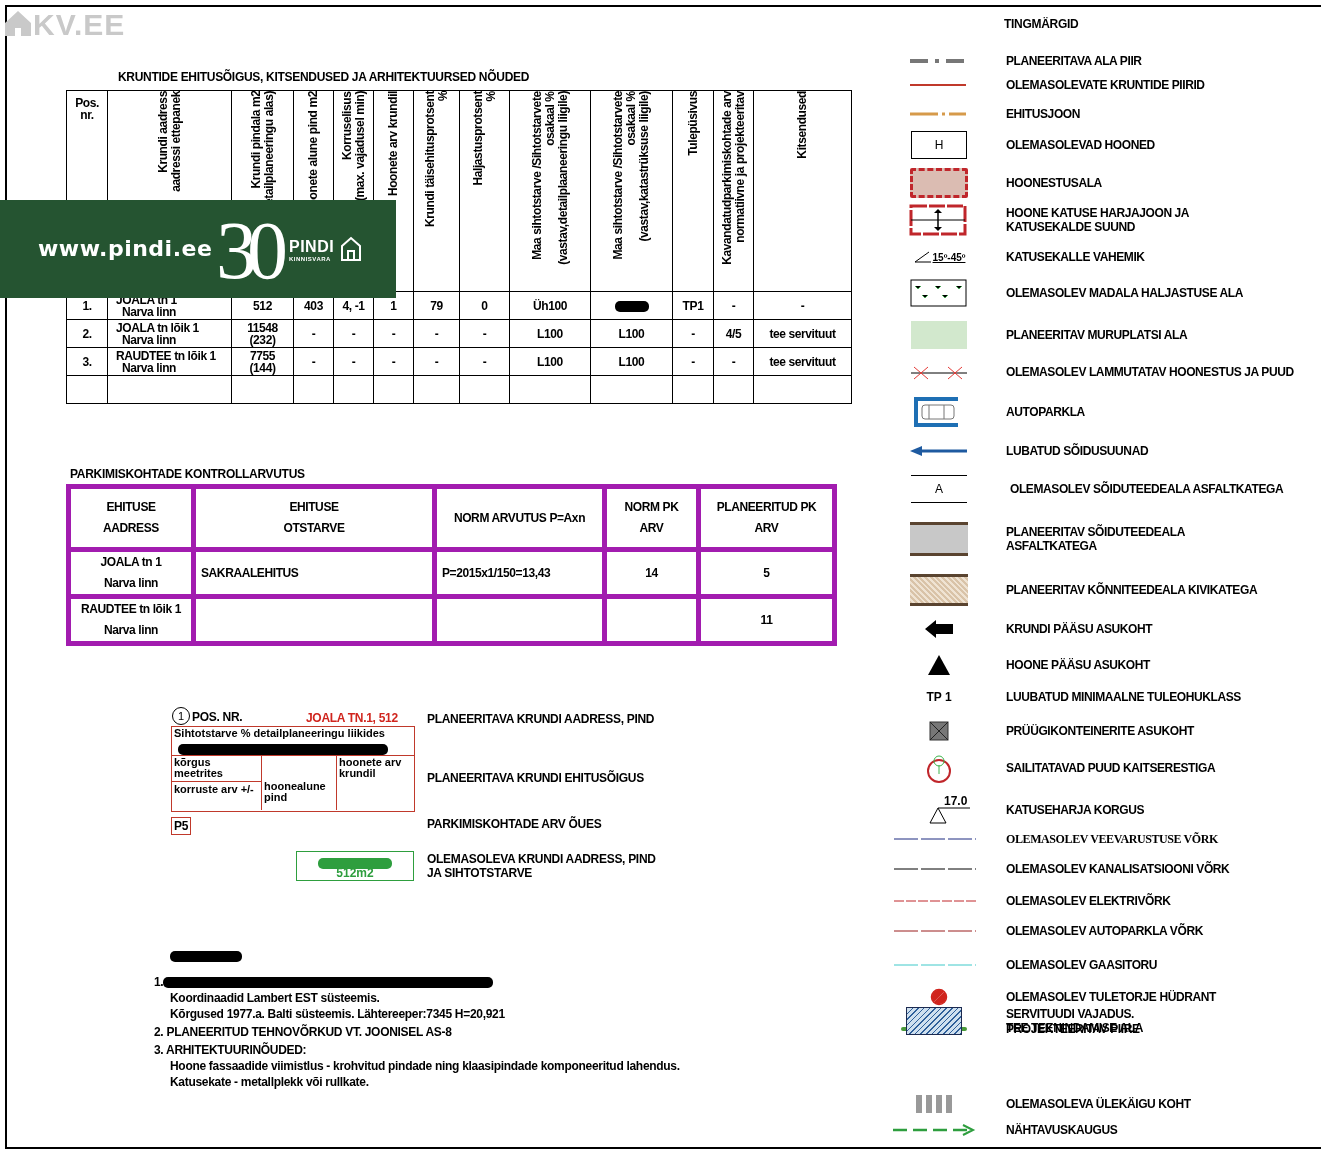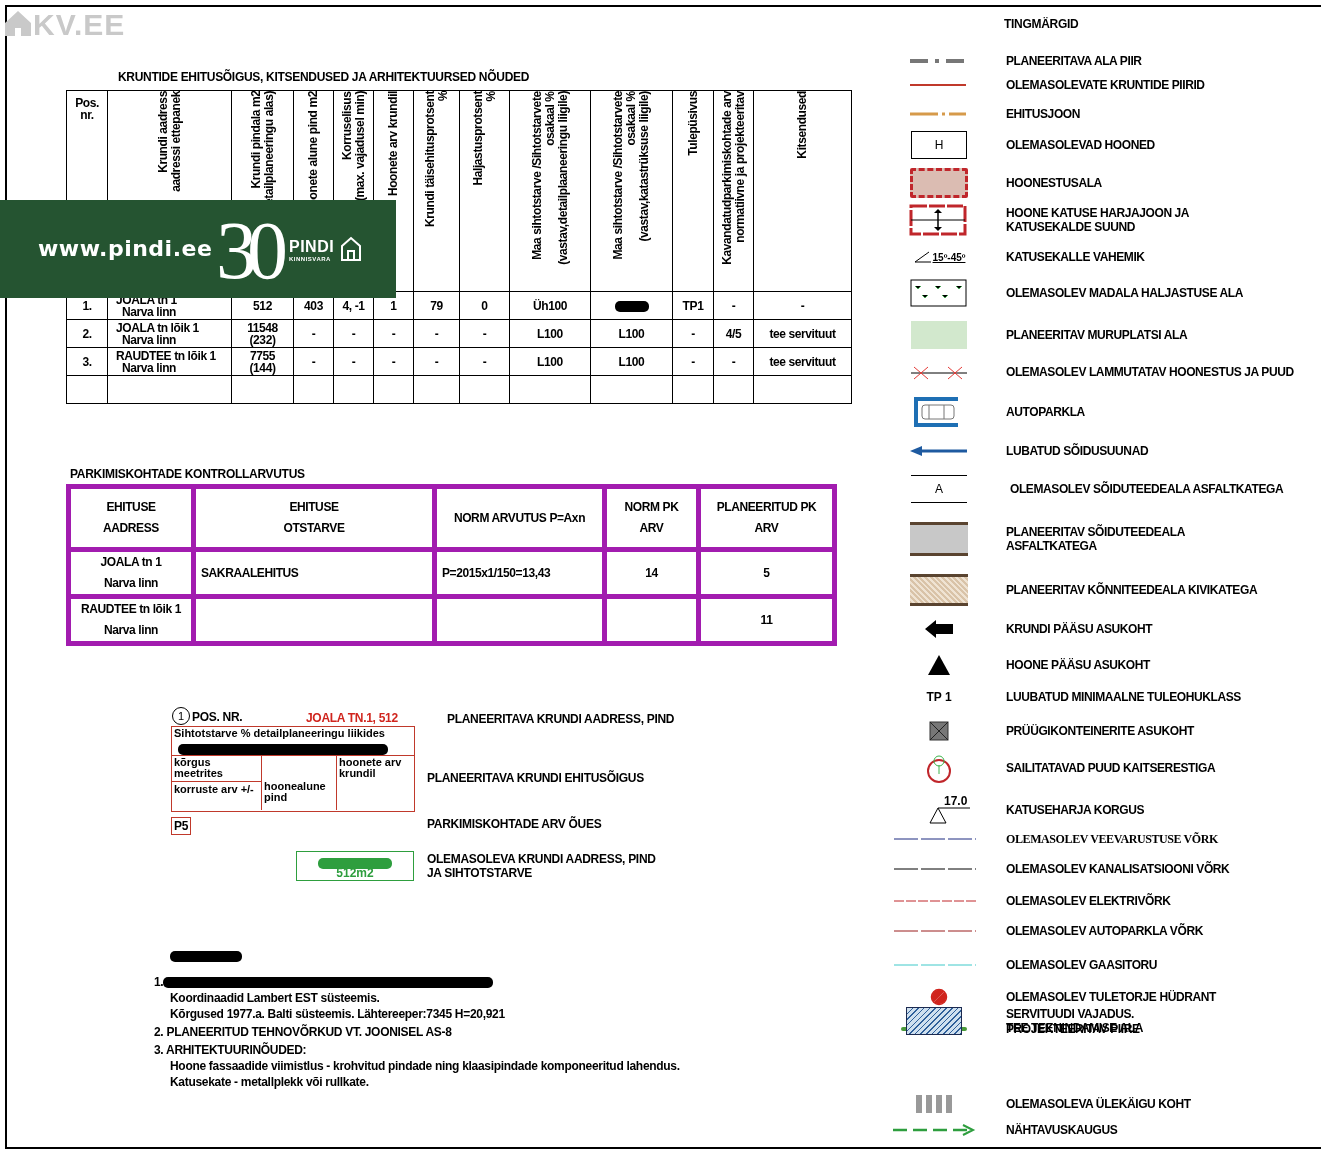--- a/index.html
+++ b/index.html
@@ -225,21 +225,21 @@
   <div class="abs" style="left:174px;top:783px;font-size:11px;font-weight:bold;">korruste arv +/-</div>
   <div class="abs" style="left:264px;top:757px;font-size:11px;font-weight:bold;white-space:pre-line;line-height:11px;margin-top:24px;">hoonealune
 pind</div>
   <div class="abs" style="left:339px;top:757px;font-size:11px;font-weight:bold;white-space:pre-line;line-height:11px;">hoonete arv
 krundil</div>
   <div class="abs lbl" style="left:171px;top:817px;border:1px solid #c0392b;padding:1px 2px;">P5</div>
   <div class="abs" style="left:296px;top:851px;width:116px;height:28px;border:1px solid #2e9e3e;text-align:center;">
     <div style="height:12px;margin-top:2px;"><span class="smear" style="width:74px;background:#2e9e3e;"></span></div>
     <div style="font-size:12px;font-weight:bold;color:#2e9e3e;">512m2</div>
   </div>
-  <div class="abs lbl" style="left:427px;top:712px;margin-left:20px;">PLANEERITAVA KRUNDI AADRESS, PIND</div>
+  <div class="abs lbl" style="left:427px;top:712px;">PLANEERITAVA KRUNDI AADRESS, PIND</div>
   <div class="abs lbl" style="left:427px;top:771px;">PLANEERITAVA KRUNDI EHITUSÕIGUS</div>
   <div class="abs lbl" style="left:427px;top:817px;">PARKIMISKOHTADE ARV ÕUES</div>
   <div class="abs lbl" style="left:427px;top:852px;white-space:pre-line;line-height:14px;">OLEMASOLEVA KRUNDI AADRESS, PIND
 JA SIHTOTSTARVE</div>
 </div>
 
 <div class="abs notes" style="left:154px;top:948px;width:600px;">
   <div style="padding-left:16px;"><span class="smear" style="width:72px;"></span></div>
   <div style="margin-top:10px;"><span>1.</span><span class="smear" style="width:330px;"></span></div>
   <div style="padding-left:16px;">Koordinaadid Lambert EST süsteemis.</div>

